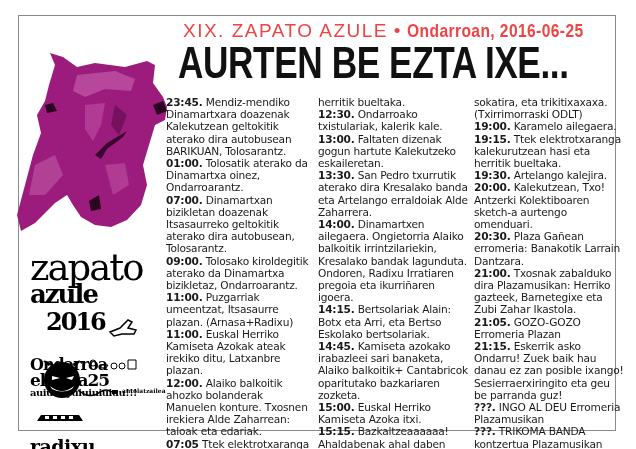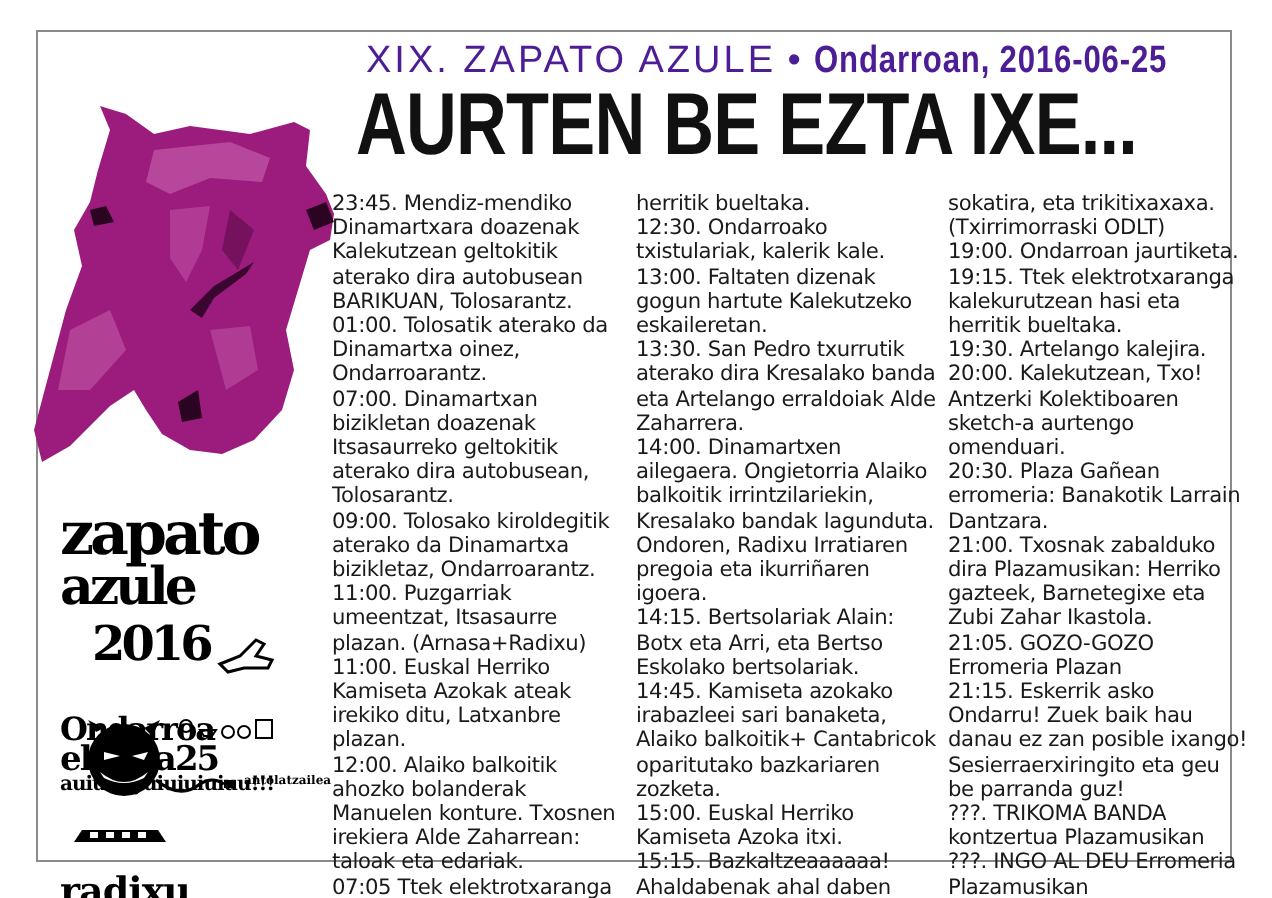--- a/index.html
+++ b/index.html
@@ -1,30 +1,30 @@
 <!DOCTYPE html>
 <html><head>
   <meta charset="utf-8">
   <style>
     html, body { margin:0; padding:0; }
     body { width:636px; height:449px; background:#ffffff; position:relative; overflow:hidden; font-family:"DejaVu Sans", sans-serif; color:#1a1a1a; }
     .frame { position:absolute; left:18px; top:15px; width:598px; height:416px; border:1.5px solid #8a8a8a; box-sizing:border-box; background:#fff; }
     .camel { position:absolute; left:15px; top:45px; width:170px; height:200px; }
-    .header-line { position:absolute; left:183px; top:20px; white-space:nowrap; font-family:"Liberation Sans", sans-serif; font-size:19px; letter-spacing:0.5px; color:#4c1d95; }
+    .header-line { position:absolute; left:183px; top:20px; white-space:nowrap; font-family:"Liberation Sans", sans-serif; font-size:19px; letter-spacing:0.5px; color:#ef4444; }
     .header-line .light { font-weight:normal; letter-spacing:1.5px; }
     .header-line .bold { font-weight:bold; transform:scaleX(0.82); display:inline-block; transform-origin:left; }
     .headline { position:absolute; left:178px; top:40px; white-space:nowrap; font-family:"Liberation Sans", sans-serif; font-weight:bold; font-size:44px; line-height:46px; color:#111; transform:scaleX(0.8); transform-origin:left top; letter-spacing:-0.5px; }
     .col { position:absolute; top:96px; font-family:"DejaVu Sans", sans-serif; font-size:10.6px; line-height:12.2px; color:#1a1a1a; letter-spacing:-0.2px; }
     .col .entry { margin:0; }
-    .col .time { font-weight:normal; }
+    .col .time { font-weight:bold; }
     .col1 { left:166px; width:148px; }
     .col2 { left:318px; width:150px; }
     .col3 { left:474px; width:150px; }
     .logo { position:absolute; left:30px; top:255px; width:120px; font-family:"DejaVu Serif", serif; color:#000; }
-    .logo .z1 { font-size:30px; line-height:26px; font-weight:bold; letter-spacing:-2px; }
+    .logo .z1 { font-size:37px; line-height:26px; font-weight:normal; letter-spacing:-2px; }
     .logo .z2 { font-size:26px; line-height:26px; font-weight:bold; letter-spacing:-2px; }
     .logo .z3 { font-size:24px; line-height:30px; font-weight:bold; letter-spacing:-2px;margin-left:16px; }
     .logo .ond { font-size:16px; line-height:16px; font-weight:bold; letter-spacing:-1px; margin-top:20px; }
     .logo .eka { font-size:17px; line-height:14px; font-weight:bold; letter-spacing:-1px; }
     .logo .aui { font-size:10px; line-height:11px; font-weight:bold; letter-spacing:-0.5px; }
     .logo .radio { font-size:19px; line-height:17px; font-weight:bold; letter-spacing:-0.5px; margin-top:2px; }
     .logo .sponsor { font-size:6px; position:absolute; left:92px; top:132px; font-weight:bold; }
     .devil { position:absolute; left:40px; top:360px; width:95px; height:45px; }
     .strip { position:absolute; left:35px; top:413px; width:50px; height:10px; }
     .icons-row { position:absolute; left:88px; top:355px; width:50px; height:16px; }
@@ -74,30 +74,30 @@
   <p class="entry"><span class="time">14:00.</span><span> Dinamartxen ailegaera. Ongietorria Alaiko balkoitik irrintzilariekin, Kresalako bandak lagunduta. Ondoren, Radixu Irratiaren pregoia eta ikurriñaren igoera.</span></p>
   <p class="entry"><span class="time">14:15.</span><span> Bertsolariak Alain: Botx eta Arri, eta Bertso Eskolako bertsolariak.</span></p>
   <p class="entry"><span class="time">14:45.</span><span> Kamiseta azokako irabazleei sari banaketa, Alaiko balkoitik+ Cantabricok oparitutako bazkariaren zozketa.</span></p>
   <p class="entry"><span class="time">15:00.</span><span> Euskal Herriko Kamiseta Azoka itxi.</span></p>
   <p class="entry"><span class="time">15:15.</span><span> Bazkaltzeaaaaaa! Ahaldabenak ahal daben parajeeeeaaaaaaaaa!</span></p>
 
 </div>
 
 <div class="col col3">
   <p class="entry"><span class="time"></span><span>sokatira, eta trikitixaxaxa. (Txirrimorraski ODLT)</span></p>
-  <p class="entry"><span class="time">19:00.</span><span> Ondarroan jaurtiketa.</span></p>
+  <p class="entry"><span class="time">19:00.</span><span> Karamelo ailegaera.</span></p>
   <p class="entry"><span class="time">19:15.</span><span>  Ttek elektrotxaranga kalekurutzean hasi eta herritik bueltaka.</span></p>
   <p class="entry"><span class="time">19:30.</span><span> Artelango kalejira.</span></p>
   <p class="entry"><span class="time">20:00.</span><span> Kalekutzean, Txo! Antzerki Kolektiboaren sketch-a aurtengo omenduari.</span></p>
   <p class="entry"><span class="time">20:30.</span><span> Plaza Gañean erromeria: Banakotik Larrain Dantzara.</span></p>
   <p class="entry"><span class="time">21:00.</span><span> Txosnak zabalduko dira Plazamusikan: Herriko gazteek, Barnetegixe eta Zubi Zahar Ikastola.</span></p>
   <p class="entry"><span class="time">21:05.</span><span> GOZO-GOZO Erromeria Plazan</span></p>
   <p class="entry"><span class="time">21:15.</span><span> Eskerrik asko Ondarru! Zuek baik hau danau ez zan posible ixango! Sesierraerxiringito eta geu be parranda guz!</span></p>
+  <p class="entry"><span class="time">???.</span><span> INGO AL DEU Erromeria Plazamusikan</span></p>
   <p class="entry"><span class="time">???.</span><span> TRIKOMA BANDA kontzertua Plazamusikan</span></p>
-  <p class="entry"><span class="time">???.</span><span> INGO AL DEU Erromeria Plazamusikan</span></p>
 
 </div>
 
 <div class="logo">
   <div class="z1">zapato</div>
   <div class="z2">azule</div>
   <div class="z3">2016</div>
   <div class="ond">Ondarroa</div>
   <div class="eka">ekaina25</div>
   <div class="aui">auiuiuiyuiuiuiuiuu!!!</div>

